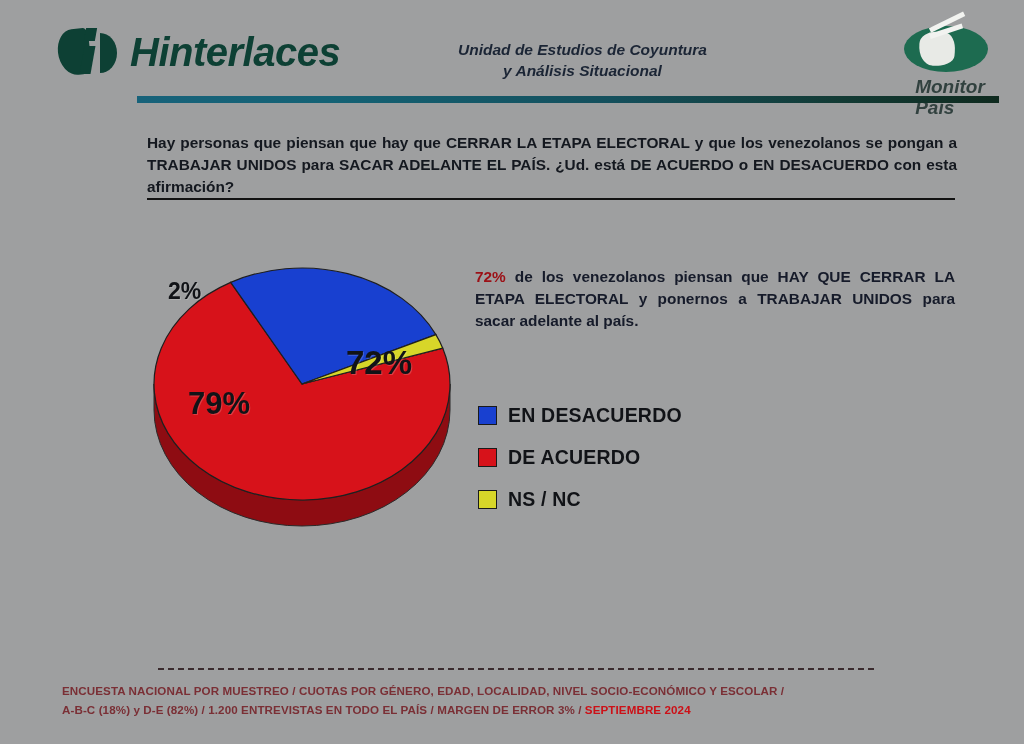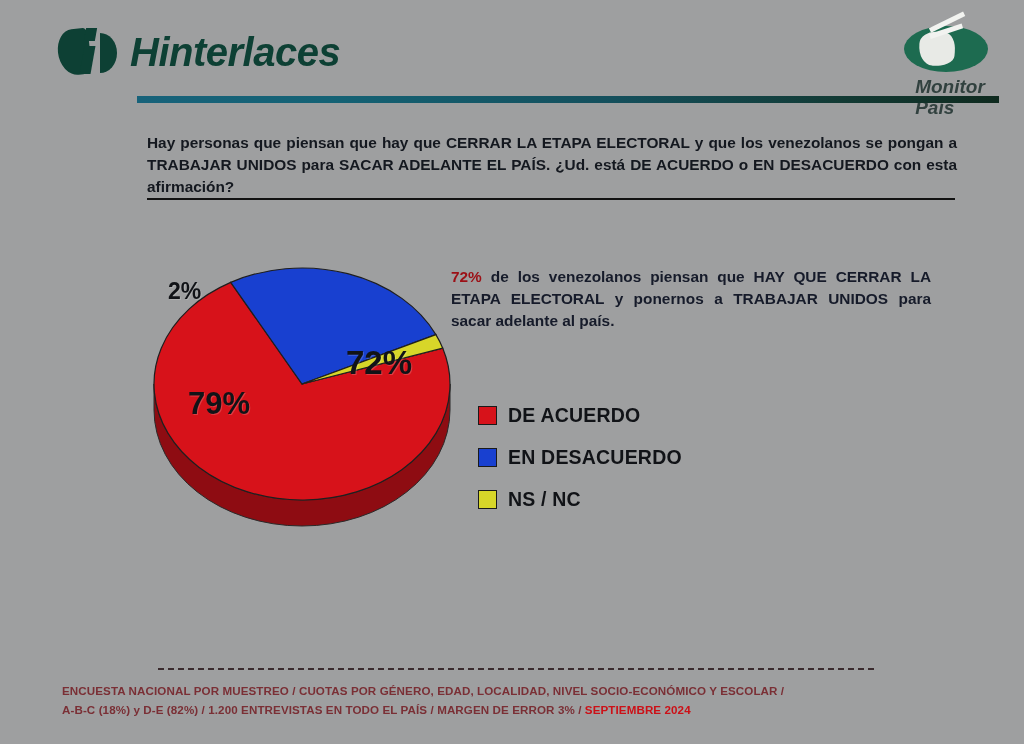--- a/index.html
+++ b/index.html
@@ -176,21 +176,21 @@
     color: #111317;
     text-shadow: 1px 1px 0 rgba(255,255,255,0.18);
   }
   #label-72 { left: 196px; top: 96px; font-size: 33px; }
   #label-26 { left: 38px;  top: 138px; font-size: 31px; }
   #label-2  { left: 18px;  top: 30px;  font-size: 23px; }
 
   
   #callout {
     position: absolute;
-    left: 451px; top: 266px;
+    left: 475px; top: 266px;
     width: 480px;
     font-size: 15.4px;
     font-weight: bold;
     color: #161b2a;
     line-height: 1.42;
     text-align: justify;
     text-align-last: left;
   }
   #callout .pct { color: #9c1016; }
 
@@ -247,20 +247,22 @@
     <div id="brand-mark">
       <div class="leaf"></div>
       <div class="hbar"></div>
       <div class="hstem"></div>
       <div class="halfmoon"></div>
     </div>
     <div id="brand-name">Hinterlaces</div>
   </div>
 
   <div id="header-subtitle">
+    <div>Unidad de Estudios de Coyuntura</div>
+    <div>y Análisis Situacional</div>
   </div>
 
   <div id="monitor-pais">
     <div id="mp-badge">
       <div class="oval"></div>
       <div class="map"></div>
       <div class="needle1"></div>
       <div class="needle2"></div>
     </div>
     <div id="mp-text">
@@ -298,26 +300,26 @@
   <div class="slice-label" id="label-26">79%</div>
   <div class="slice-label" id="label-2">2%</div>
 </div>
 
 <div id="callout">
   <span class="pct" style="color: rgb(156, 16, 22);">72%</span><span> de los venezolanos piensan que HAY QUE CERRAR LA ETAPA ELECTORAL y ponernos a TRABAJAR UNIDOS para sacar adelante al país.</span>
 </div>
 
 <div id="legend">
   <div class="legend-row">
+    <span class="legend-swatch" style="background: rgb(24, 64, 208);"></span>
+    <span class="legend-text">EN DESACUERDO</span>
+  </div>
+  <div class="legend-row">
     <span class="legend-swatch" style="background: rgb(215, 18, 26);"></span>
     <span class="legend-text">DE ACUERDO</span>
-  </div>
-  <div class="legend-row">
-    <span class="legend-swatch" style="background: rgb(24, 64, 208);"></span>
-    <span class="legend-text">EN DESACUERDO</span>
   </div>
   <div class="legend-row">
     <span class="legend-swatch" style="background: rgb(215, 214, 41);"></span>
     <span class="legend-text">NS / NC</span>
   </div>
 </div>
 
 <div id="footer-rule"></div>
 <div id="footer" style="color: rgb(122, 47, 53);">
   <div>ENCUESTA NACIONAL POR MUESTREO / CUOTAS POR GÉNERO, EDAD, LOCALIDAD, NIVEL SOCIO-ECONÓMICO Y ESCOLAR /</div>

